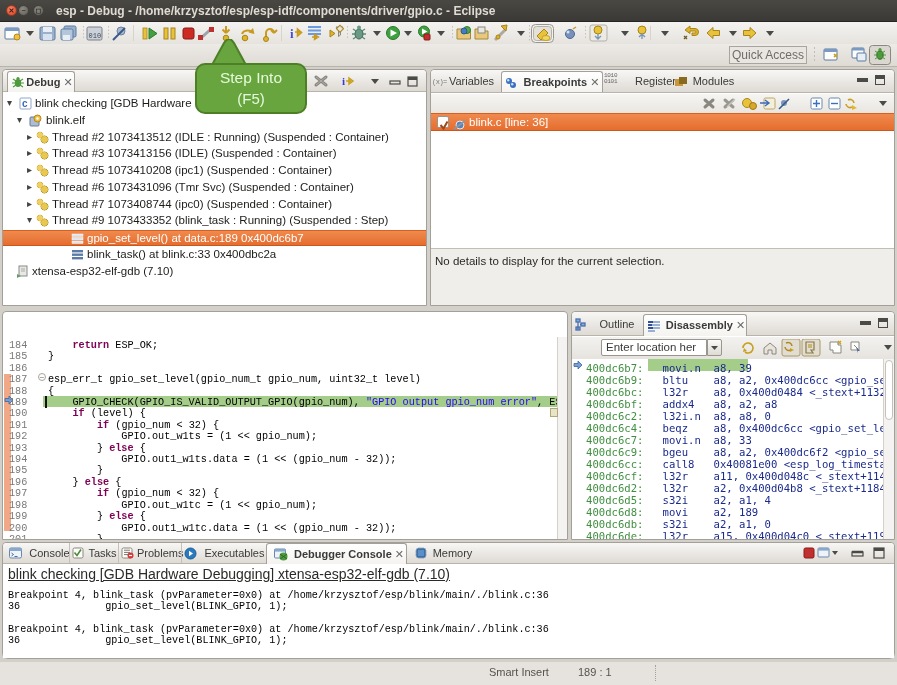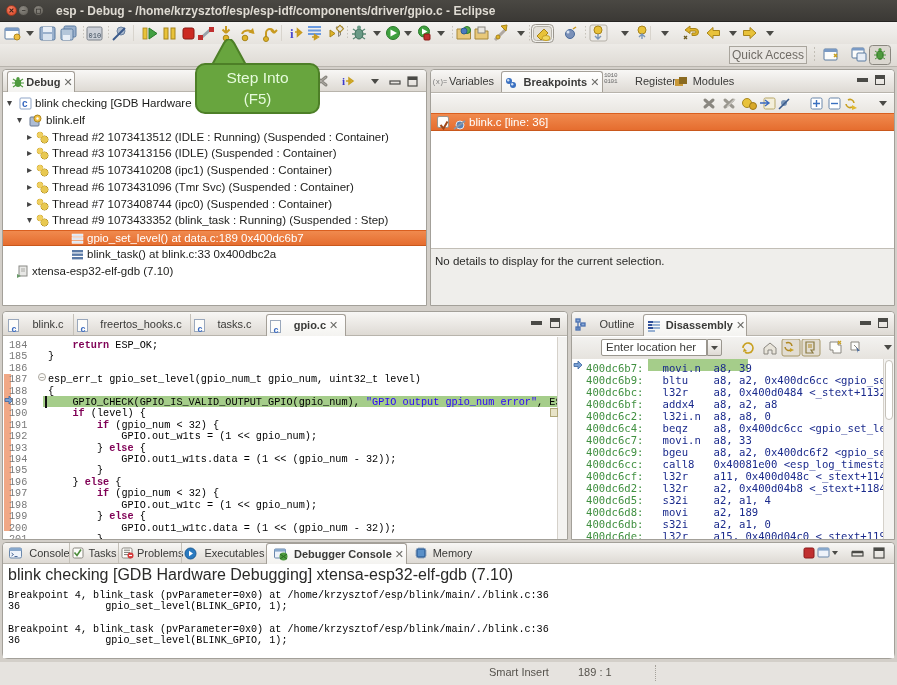--- a/index.html
+++ b/index.html
@@ -40,21 +40,21 @@
 #code b { font-weight:normal; color:#000; }
 #code u { text-decoration:none; color:#2a00ff; }
 .cfico { position:absolute; left:3px; top:5px; width:11px; height:13px; background:#fdfdfb; border:1px solid #9aa8bc; }
 .cfico::after { content:"c"; position:absolute; left:2.5px; top:-1px; font-size:9px; color:#3a6ac0; font-weight:bold; }
 
 #asm { position:absolute; left:14px; top:3px; font-size:10.6px; line-height:12px; color:#1a2a8c; }
 #asm s { text-decoration:none; color:#3f8f3f; }
 
 #statusbar { left:0; top:662px; width:897px; height:23px; background:#e6e3df; color:#55524c; font-size:11px; }
 
-#tip { position:absolute; left:195px; top:63px; width:125px; height:51px; background:#68a53e; border:2px solid #4d7f27; border-radius:10px; z-index:50; }
+#tip { position:absolute; left:195px; top:63px; width:112px; height:51px; background:#68a53e; border:2px solid #4d7f27; border-radius:10px; z-index:50; }
 #tip .t { position:absolute; width:100%; text-align:center; color:#e6fbdc; }
 #tiparrow { position:absolute; left:206px; top:39px; width:46px; height:26px; z-index:49; }
 </style>
 </head>
 <body>
 <div id="root">
   <div id="titlebar" class="abs">
     <div id="btnclose" class="wbtn">
         <span>✕</span>
       </div>
@@ -367,28 +367,20 @@
             <circle cx="7" cy="6" r="4" fill="#5a82b4" stroke="#e8e8ee" stroke-width="1"></circle>
             <path d="M1,10 L12,2" stroke="#8a98a8" stroke-width="1.8"></path>
           </svg></span>
       <span style="position:absolute; left:38px; top:2px; color:#fff; font-size:11.5px;">blink.c [line: 36]</span>
     </div>
     <div style="position:absolute; left:0; top:178px; right:0; bottom:0; background:#efeeeb; border-top:1px solid #c2beb6;">
       <span style="position:absolute; left:4px; top:6px; font-size:11.5px; color:#2a2a28;">No details to display for the current selection.</span>
     </div>
   </div>
   <div id="editorpanel" class="panel" style="left:2px; top:311px; width:566px; height:229px;">
-    <div class="tabrow" style="height:24px;">
-      <div class="tab" style="left:2px; width:66px; padding-left:20px; top:2px;"><span class="cfico"></span>blink.c</div>
-      <div class="tab" style="left:70px; width:115px; padding-left:20px; top:2px; border-left:1px solid #c5c1b9;"><span class="cfico"></span>freertos_hooks.c</div>
-      <div class="tab" style="left:187px; width:68px; padding-left:20px; top:2px; border-left:1px solid #c5c1b9;"><span class="cfico"></span>tasks.c</div>
-      <div class="tab active" style="left:263px; width:80px; padding-left:20px; top:2px; height:22px;"><span class="cfico"></span>gpio.c <span style="color:#6a6a66;font-weight:normal;">✕</span></div>
-      <span style="position:absolute; left:528px; top:9px; width:11px; height:4px; border:1px solid #4a4a46; border-top-width:3px;"></span>
-      <span style="position:absolute; left:547px; top:6px; width:10px; height:10px; border:1px solid #4a4a46; border-top-width:4px;"></span>
-    </div>
     <div id="edcontent" style="position:absolute; left:0; top:25px; right:0; bottom:0; background:#fff; overflow:hidden;">
       <div style="position:absolute; left:1px; top:37px; width:7px; height:157px; background:#f0a886;"></div>
       <svg style="position:absolute; left:1px; top:58px;" width="10" height="10" viewBox="0 0 10 10">
           <path d="M1,3.5 h4 v-2.5 l4,4 -4,4 v-2.5 h-4 z" fill="#7aa0d4" stroke="#3a66a0" stroke-width="0.8"></path>
         </svg>
       <div style="position:absolute; left:40px; top:59px; width:516px; height:11.4px; background:#a5cd8a;"></div>
       <div style="position:absolute; left:42px; top:58.5px; width:1.5px; height:12px; background:#111;"></div>
       <pre id="lnums" class="mono">184
 185
 186
@@ -533,21 +525,21 @@
         <rect x="22" y="3" width="11" height="9" rx="1" fill="#eef3fa" stroke="#6a87ab"></rect>
           <rect x="22" y="3" width="11" height="2.6" fill="#88a8cc"></rect>
           <path d="M36,6 l6,0 -3,4 z" fill="#4a4a46"></path>
         <rect x="56" y="7" width="11" height="4" fill="none" stroke="#4a4a46" stroke-width="1.2"></rect>
           <path d="M56,7 h11" stroke="#4a4a46" stroke-width="2.5"></path>
         <rect x="78" y="3" width="10" height="10" fill="none" stroke="#4a4a46" stroke-width="1.2"></rect>
           <path d="M78,4.5 h10" stroke="#4a4a46" stroke-width="3"></path>
       </svg>
     </div>
     <div style="position:absolute; left:0; top:21px; right:0; bottom:0; background:#fff;">
-      <div style="position:absolute; left:5px; top:2px; font-size:16px; color:#2a2a28;">blink checking [GDB Hardware Debugging] xtensa-esp32-elf-gdb (7.10)</div>
+      <div style="position:absolute; left:5px; top:2px; font-size:14px; color:#2a2a28;text-decoration:underline;">blink checking [GDB Hardware Debugging] xtensa-esp32-elf-gdb (7.10)</div>
       <pre class="mono" style="position:absolute; left:5px; top:26px; font-size:10.15px; line-height:11.33px; color:#000;">Breakpoint 4, blink_task (pvParameter=0x0) at /home/krzysztof/esp/blink/main/./blink.c:36
 36              gpio_set_level(BLINK_GPIO, 1);
 
 Breakpoint 4, blink_task (pvParameter=0x0) at /home/krzysztof/esp/blink/main/./blink.c:36
 36              gpio_set_level(BLINK_GPIO, 1);</pre>
 
     </div>
   </div>
   <div id="statusbar" class="abs">
     <span style="position:absolute;left:400px;top:4px;margin-top:30px;">Writable</span>

